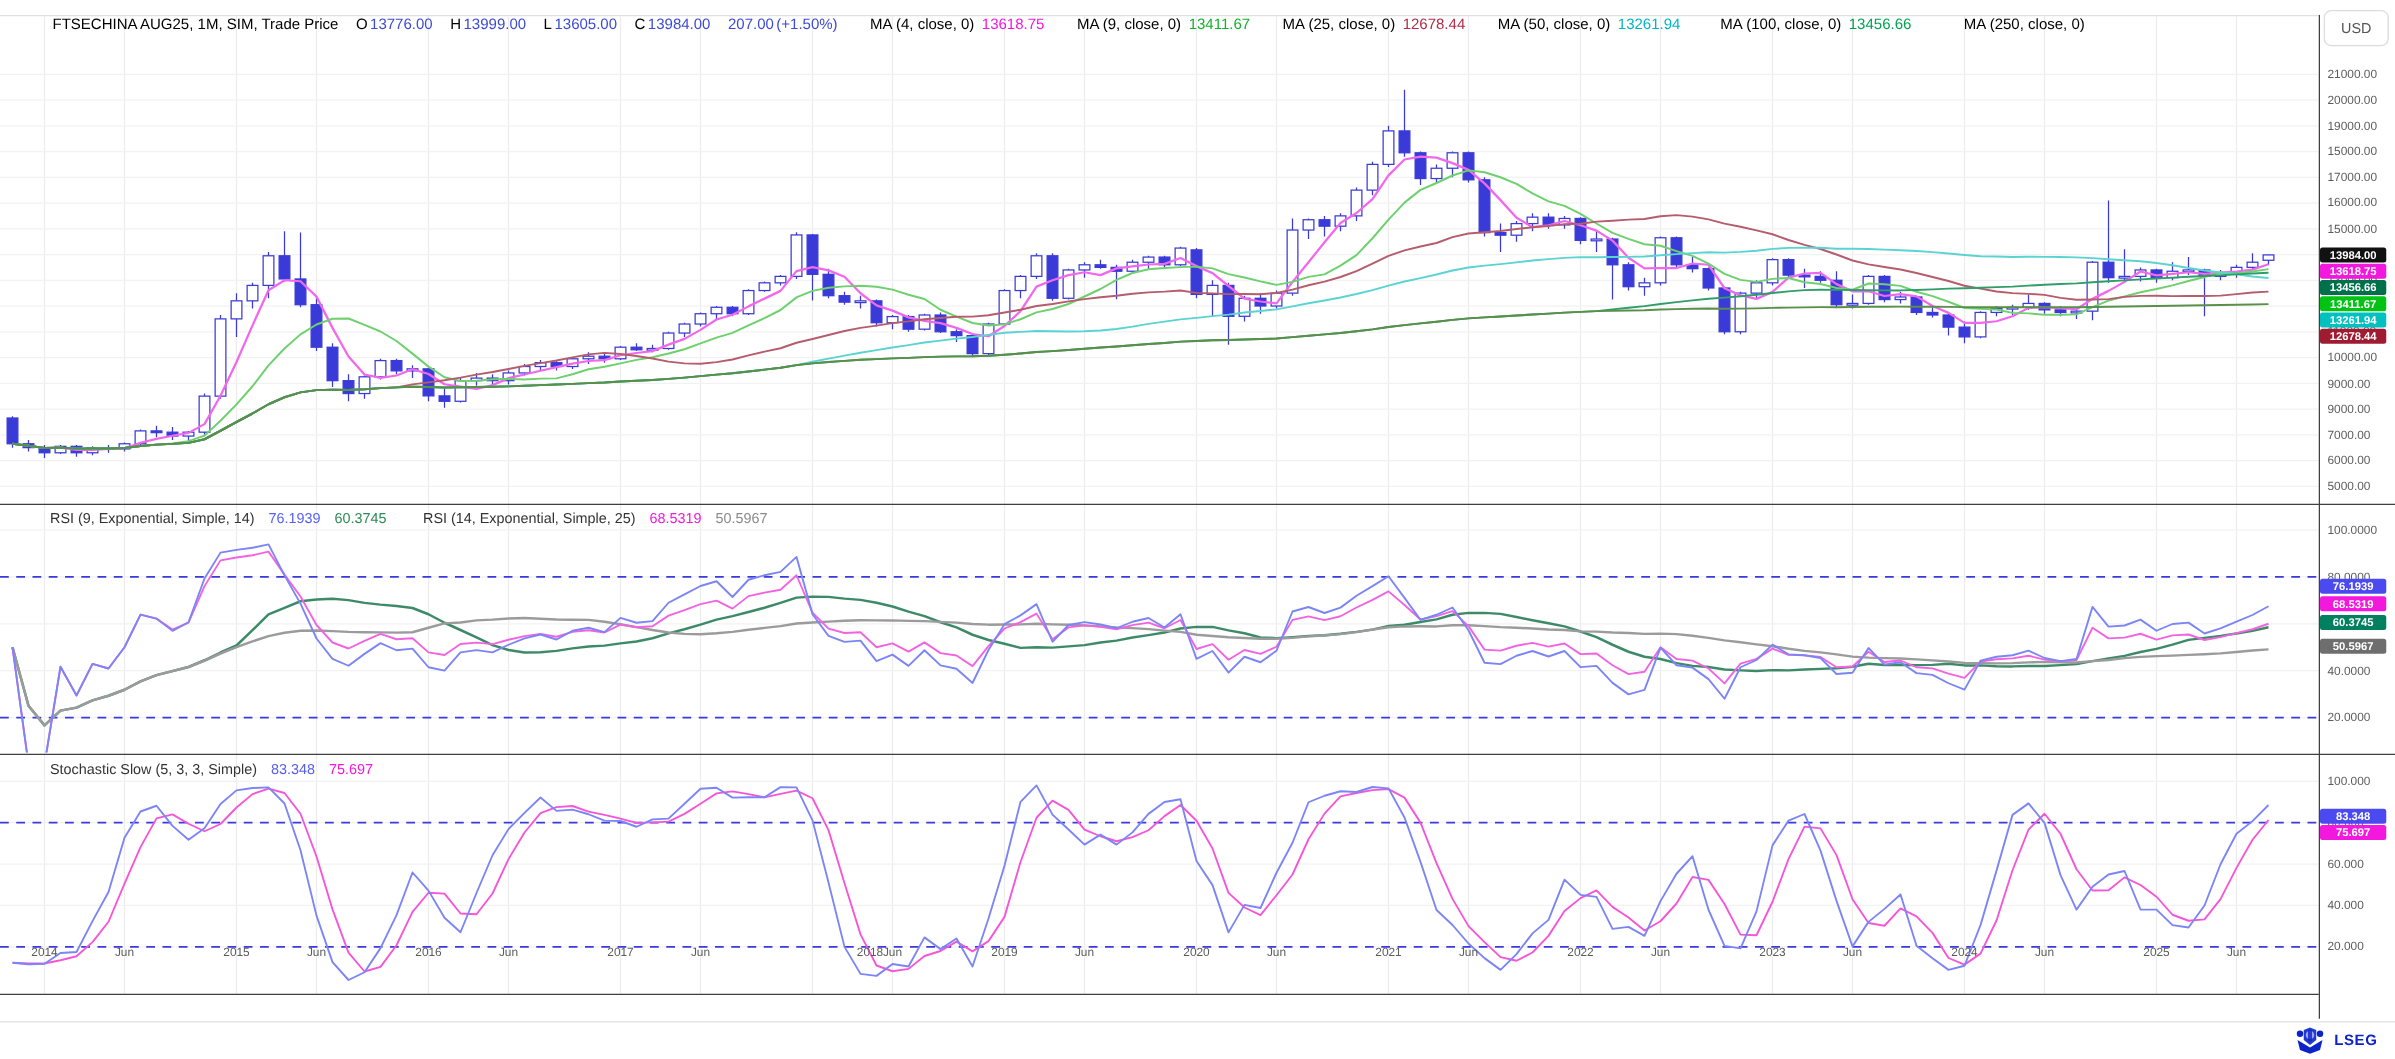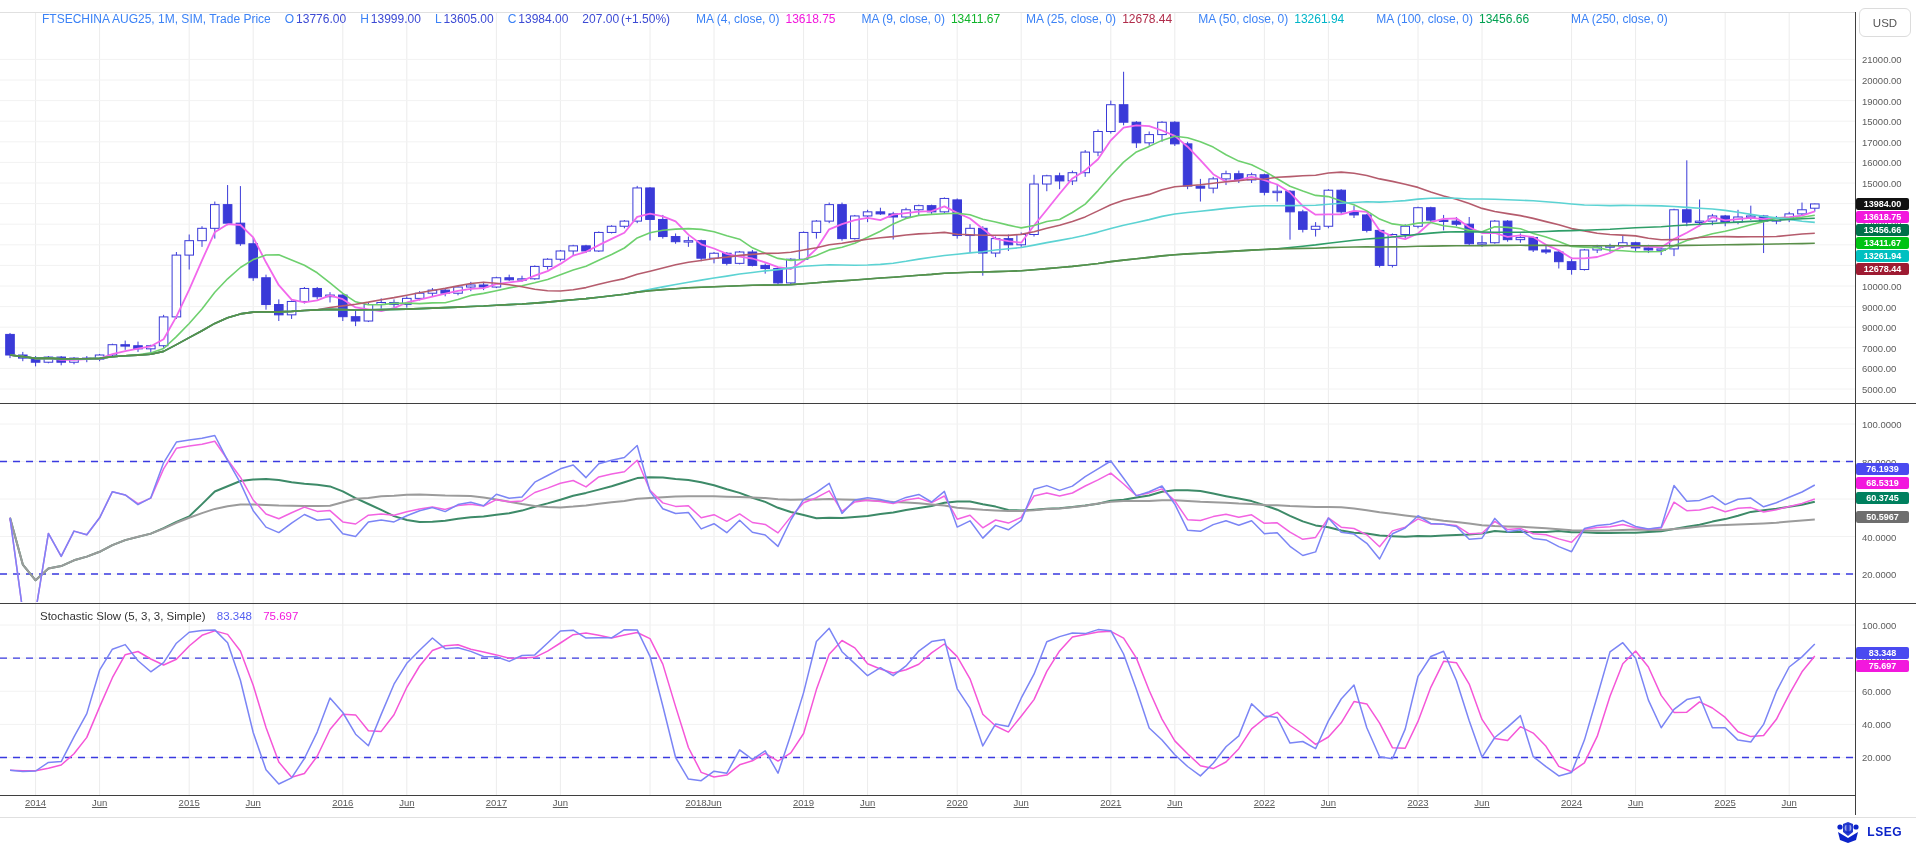--- a/index.html
+++ b/index.html
@@ -1,37 +1,37 @@
 <!DOCTYPE html>
 <html><head>
 <meta charset="utf-8">
 <style>
   html,body{margin:0;padding:0;background:#fff;}
   #app{position:relative;width:1916px;height:847px;background:#fff;overflow:hidden;
        font-family:"Liberation Sans",sans-serif;color:#333;}
   
   #header{position:absolute;left:42px;top:8px;height:22px;display:flex;align-items:center;
           font-size:12px;white-space:nowrap;z-index:30;}
-  #header .lbl{color:#3b82f6;text-align:right;}
+  #header .lbl{color:#000000;text-align:right;}
   #header .val{margin-left:2px;}
   #header .seg{margin-left:14px;display:inline-flex;align-items:center;}
   #usd-btn{position:absolute;right:5px;top:8px;width:50px;height:27px;border:1px solid #dcdcdc;
            border-radius:6px;background:#fff;color:#555;font-size:11.5px;display:flex;
            align-items:center;justify-content:center;z-index:40;}
   
   .panel-title{position:absolute;left:40px;font-size:11.5px;white-space:nowrap;z-index:25;background:transparent;}
   .panel-title .v{margin-left:8px;}
   .panel-title .t2{margin-left:26px;}
   
   #chart-svg{position:absolute;left:0;top:0;z-index:5;}
   
   .tick{position:absolute;left:1862px;width:52px;font-size:9.5px;color:#5c5c5c;z-index:10;}
   .badge{position:absolute;left:1856px;min-width:47px;padding:1px 3px;font-size:9px;font-weight:bold;
          color:#fff;border-radius:2px;text-align:center;z-index:20;}
-  .datelab{position:absolute;top:797px;font-size:9.5px;color:#5c5c5c;transform:translateX(-50%);z-index:10;text-decoration:underline;}
+  .datelab{position:absolute;top:757px;font-size:9.5px;color:#5c5c5c;transform:translateX(-50%);z-index:10;}
   
   .hline{position:absolute;left:0;height:0;border-top:1.5px solid #3f3f3f;z-index:15;}
   .thinline{position:absolute;left:0;height:0;border-top:1px solid #e0e0e0;z-index:15;}
   #axis-vline{position:absolute;left:1855px;top:12px;width:0;height:803px;border-left:1.5px solid #3f3f3f;z-index:15;}
   
   #lseg{position:absolute;right:14px;bottom:3px;display:flex;align-items:center;z-index:30;}
   #lseg .word{color:#0b23c9;font-size:12px;font-weight:bold;letter-spacing:.5px;margin-left:6px;}
 </style>
 </head>
 <body>
@@ -74,20 +74,28 @@
           <span class="lbl">MA (100, close, 0)</span>
           <span class="val" style="color: rgb(0, 161, 81); margin-left: 6px;">13456.66</span>
         </span><span class="seg" style="margin-left: 42px;">
           <span class="lbl">MA (250, close, 0)</span>
           <span class="val" style="color: rgb(90, 143, 74); margin-left: 6px;"></span>
         </span></span>
   </div>
 
   <div id="usd-btn">USD</div>
 
+  <div class="panel-title" style="top:409px;">
+    <span>RSI (9, Exponential, Simple, 14)</span>
+    <span class="v" id="rsi-v1" style="color: rgb(85, 96, 240);">76.1939</span>
+    <span class="v" id="rsi-v2" style="color: rgb(46, 139, 87);">60.3745</span>
+    <span class="t2">RSI (14, Exponential, Simple, 25)</span>
+    <span class="v" id="rsi-v3" style="color: rgb(242, 24, 221);">68.5319</span>
+    <span class="v" id="rsi-v4" style="color: rgb(138, 138, 138);">50.5967</span>
+  </div>
 
   <div class="panel-title" style="top:610px;">
     <span>Stochastic Slow (5, 3, 3, Simple)</span>
     <span class="v" id="st-v1" style="color: rgb(85, 96, 240);">83.348</span>
     <span class="v" id="st-v2" style="color: rgb(242, 24, 221);">75.697</span>
   </div>
 
   <svg id="chart-svg" width="1916" height="847">
       <defs>
         <clipPath id="clip-price">

